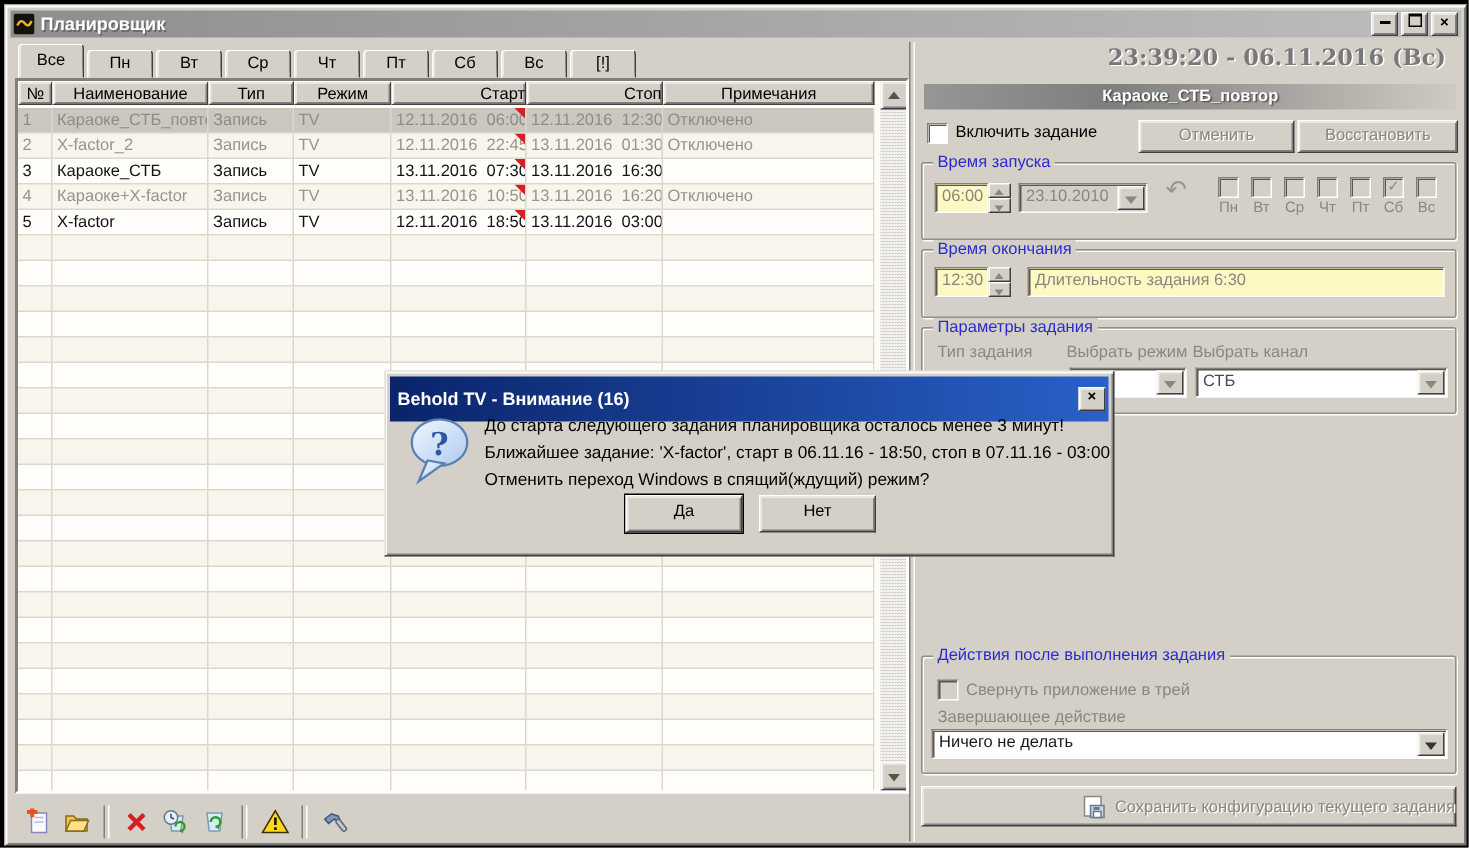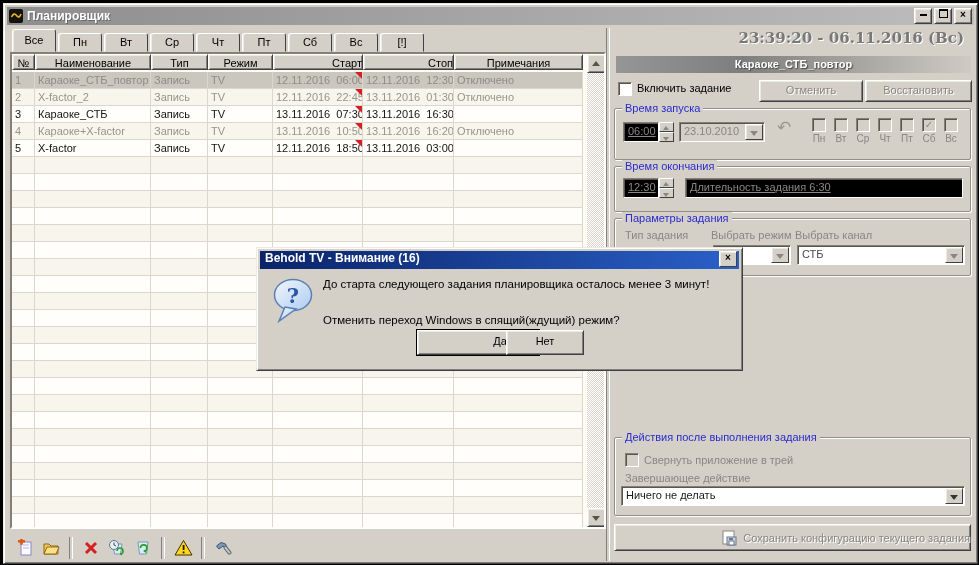--- a/index.html
+++ b/index.html
@@ -20,21 +20,21 @@
   .tab.active{height:21px;line-height:20px;font-weight:normal;z-index:3;position:relative;}
   
   #tablebox{position:absolute;left:6px;top:48px;width:592px;height:473px;border:2px solid;border-color:#848078 #fff #fff #848078;background:#fdfcf5;overflow:hidden;}
   #theader{position:absolute;left:0;top:0;height:18px;width:571px;display:flex;}
   .hcell{height:16px;border:1px solid;border-color:#fff #404040 #404040 #fff;box-shadow:inset 1px 1px 0 #ece9e2,inset -1px -1px 0 #808080;background:#d4d0c8;font-size:11px;text-align:center;line-height:16px;box-sizing:border-box;color:#000;}
   #rows{position:absolute;left:0;top:18px;width:571px;bottom:0;overflow:hidden;}
   .trow{display:flex;height:17px;box-sizing:border-box;background:#fffefa;}
   .trow.alt{background:#f8f6ec;}
   .trow.sel{background:#cbc7be;}
   .cell{box-sizing:border-box;border-right:1px solid #dbd7ce;border-bottom:1px solid #dbd7ce;font-size:11px;line-height:16px;padding:0 3px;overflow:hidden;white-space:pre;position:relative;}
-  .c0{width:23px;}.c1{width:116px;}.c2{width:57px;}.c3{width:65px;}.c4{width:90px;text-align:right;}.c5{width:91px;text-align:right;}.c6{flex:1;}
+  .c0{width:23px;}.c1{width:104px;}.c2{width:57px;}.c3{width:65px;}.c4{width:90px;text-align:right;}.c5{width:91px;text-align:right;}.c6{flex:1;}
   .trow.en .cell{color:#141414;}
   .trow.dis .cell{color:#96948c;}
   .trow.sel .cell{color:#8e8c86;}
   .mark::after{content:"";position:absolute;top:0;right:0;border-left:7px solid transparent;border-top:7px solid #d42020;}
   
   #vscroll{position:absolute;right:0;top:0;width:17px;height:100%;background-color:#f2f0ea;background-image:conic-gradient(#ffffff 25%,#d8d4cc 0 50%,#ffffff 0 75%,#d8d4cc 0);background-size:2px 2px;}
   .sbtn{position:absolute;left:0;width:17px;height:17px;}
   .arr-up,.arr-dn{position:absolute;left:4px;width:0;height:0;border-left:4px solid transparent;border-right:4px solid transparent;}
   .arr-up{top:6px;border-bottom:5px solid #58544c;}
   .arr-dn{top:7px;border-top:5px solid #58544c;}
@@ -48,37 +48,37 @@
   #taskhdr{position:absolute;left:612px;top:52px;width:355px;height:17px;background:linear-gradient(90deg,#969696,#7e7e7e 35%,#cfcbc3);text-align:center;font-size:11px;font-weight:bold;color:#fff;line-height:17px;text-shadow:1px 1px 1px #4a4a4a;}
   .chk{width:12px;height:12px;box-sizing:content-box;border:1px solid;border-color:#848078 #fff #fff #848078;box-shadow:inset 1px 1px 0 #5a564e;background:#fff;font-size:10px;line-height:12px;text-align:center;color:#8a8680;}
   .chk.flat{background:#d4d0c8;}
   .lbl{font-size:11px;color:#000;}
   .dlbl{font-size:11px;color:#8a8680;}
   .glbl{font-size:11px;color:#2a2ad0;}
   .group{position:absolute;border:1px solid #928e86;border-radius:2px;box-shadow:inset 1px 1px 0 #fff,1px 1px 0 #fff;}
   .gtitle{position:absolute;top:-7px;left:7px;background:#d4d0c8;padding:0 3px;text-align:right;}
   .panelbtn{position:absolute;height:20px;background:#d4d0c8;border:1px solid;border-color:#fff #404040 #404040 #fff;box-shadow:inset 1px 1px 0 #ece9e2,inset -1px -1px 0 #808080;text-align:center;font-size:11px;color:#8a8680;line-height:18px;text-shadow:1px 1px 0 #fff;}
   .field{position:absolute;box-sizing:border-box;border:1px solid;border-color:#848078 #fff #fff #848078;box-shadow:inset 1px 1px 0 #5a564e;font-size:11px;color:#8a8680;padding:2px 4px;white-space:nowrap;overflow:hidden;}
-  .field.gray{background:#000000;text-decoration:underline;}
+  .field.gray{background:#fef9c3;}
   .field.white{background:#fff;}
   .spinbtns{position:absolute;width:15px;top:0;bottom:0;display:flex;flex-direction:column;}
   .spinbtns div{flex:1;background:#d4d0c8;border:1px solid;border-color:#fff #404040 #404040 #fff;position:relative;}
   .spinbtns .u::after{content:"";position:absolute;left:3px;top:3px;border-left:3px solid transparent;border-right:3px solid transparent;border-bottom:4px solid #8a8680;}
   .spinbtns .d::after{content:"";position:absolute;left:3px;top:4px;border-left:3px solid transparent;border-right:3px solid transparent;border-top:4px solid #8a8680;}
   .combo{position:absolute;box-sizing:border-box;border:1px solid;border-color:#848078 #fff #fff #848078;box-shadow:inset 1px 1px 0 #5a564e;background:#fff;font-size:11px;padding:2px 4px;white-space:nowrap;overflow:hidden;}
   .combo .cbtn{position:absolute;right:1px;top:1px;bottom:1px;width:16px;background:#d4d0c8;border:1px solid;border-color:#fff #404040 #404040 #fff;box-shadow:inset 1px 1px 0 #ece9e2;}
   .combo .cbtn::after{content:"";position:absolute;left:4px;top:6px;border-left:4px solid transparent;border-right:4px solid transparent;border-top:5px solid #8a8680;}
   .combo.en .cbtn::after{border-top-color:#36342e;}
   .daycell{width:22px;text-align:center;display:inline-block;}
   .daycell .chk{margin:0 auto;}
   .daylab{font-size:10px;color:#8a8680;margin-top:1px;}
   #savebtn{position:absolute;left:610px;top:520px;width:355px;height:25px;background:#d4d0c8;border:1px solid;border-color:#fff #404040 #404040 #fff;box-shadow:inset 1px 1px 0 #ece9e2,inset -1px -1px 0 #808080;display:flex;align-items:center;justify-content:flex-end;font-size:11px;color:#8a8680;text-shadow:1px 1px 0 #fff;}
   
   #dialog{position:absolute;left:252px;top:243px;width:485px;height:122px;background:#d4d0c8;border:1px solid;border-color:#ece9e2 #404040 #404040 #ece9e2;box-shadow:inset 1px 1px 0 #fff, inset -1px -1px 0 #808080;z-index:20;}
-  #dlgtitle{position:absolute;left:3px;top:3px;right:3px;height:18px;background:linear-gradient(90deg,#0a246a,#2a60c8);display:flex;}
+  #dlgtitle{position:absolute;left:3px;top:3px;right:3px;height:30px;background:linear-gradient(90deg,#0a246a,#2a60c8);display:flex;align-items:center;}
   #dlgtitle .t{flex:1;color:#fff;font-weight:bold;font-size:12px;margin-left:5px;}
   #dlgclose{width:16px;height:14px;margin-right:2px;background:#d4d0c8;border:1px solid;border-color:#fff #404040 #404040 #fff;box-shadow:inset 1px 1px 0 #ece9e2;font-size:10px;font-weight:bold;text-align:center;line-height:12px;color:#000;}
   .dlgline{position:absolute;left:66px;font-size:11.5px;color:#000;white-space:nowrap;}
   .dlgbtn{position:absolute;top:82px;width:76px;height:23px;background:#d4d0c8;border:1px solid;border-color:#fff #404040 #404040 #fff;box-shadow:inset 1px 1px 0 #ece9e2,inset -1px -1px 0 #808080;text-align:center;font-size:11px;line-height:21px;color:#000;}
   .dlgbtn.def{box-shadow:0 0 0 1px #000, inset 1px 1px 0 #ece9e2, inset -1px -1px 0 #808080;}
 </style>
 </head>
 <body>
 
 <div id="screen">
@@ -498,19 +498,20 @@
             <linearGradient id="qg" x1="0" y1="0" x2="1" y2="1">
               <stop offset="0" stop-color="#f2f7fe"></stop>
               <stop offset="1" stop-color="#aecbf0"></stop>
             </linearGradient>
           </defs>
         <ellipse cx="20" cy="17" rx="18.5" ry="15.5" fill="url(#qg)" stroke="#5a7fb4" stroke-width="1.5"></ellipse>
         <path d="M12 29 L6 43 L23 31 Z" fill="url(#qg)" stroke="#5a7fb4" stroke-width="1.5"></path>
         <text x="20" y="25" font-size="21" font-weight="bold" fill="#2b56a4" text-anchor="middle" font-family="DejaVu Serif,serif">?</text>
       </svg>
       <span class="dlgline" style="top:30px;">До старта следующего задания планировщика осталось менее 3 минут!</span>
+      <span class="dlgline" style="top:48px;">Ближайшее задание: 'X-factor', старт в 06.11.16 - 18:50, стоп в 07.11.16 - 03:00</span>
       <span class="dlgline" style="top:66px;">Отменить переход Windows в спящий(ждущий) режим?</span>
-      <div class="dlgbtn def" style="left:160px;padding-left:44px;">Да</div>
+      <div class="dlgbtn def" style="left:160px;">Да</div>
       <div class="dlgbtn" style="left:249px;">Нет</div>
     </div>
 
   </div>
 </div>
 
 </body></html>

